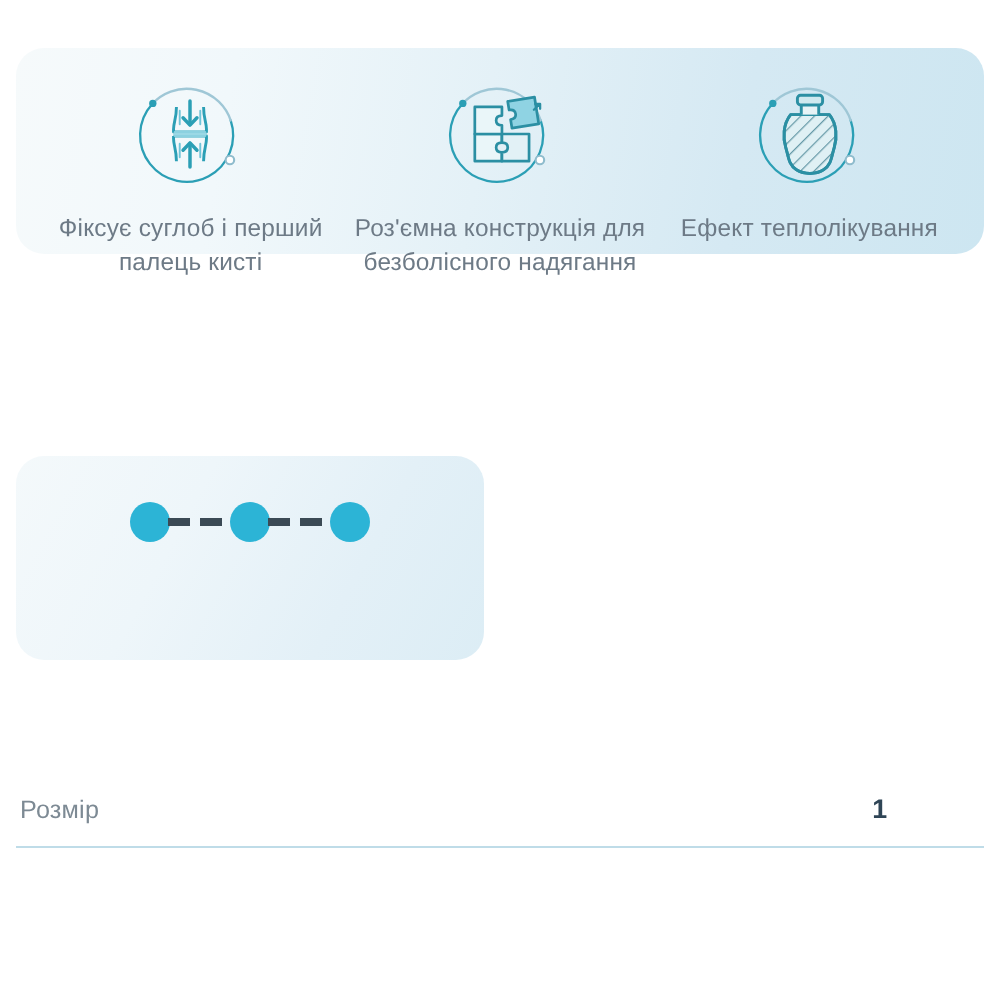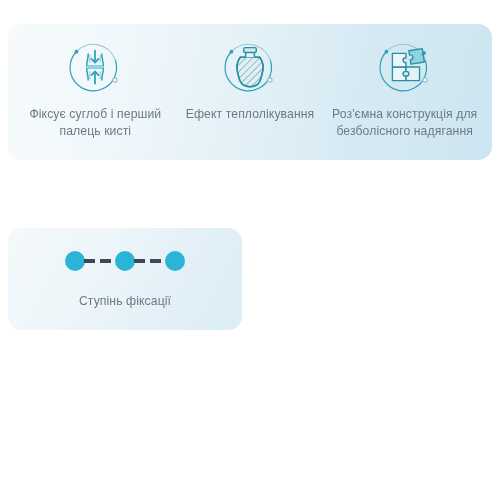--- a/index.html
+++ b/index.html
@@ -24,21 +24,21 @@
     height: 500px;
     background: #ffffff;
   }
 
   
   .feature-banner {
     position: absolute;
     left: 8px;
     top: 24px;
     width: 484px;
-    height: 136px;
+    height: 103px;
     border-radius: 14px;
     background: linear-gradient(100deg,
                 #f6fafb 0%,
                 #f1f8fb 22%,
                 #e4f1f7 48%,
                 #d5e9f3 74%,
                 #cde6f1 100%);
     display: flex;
     align-items: flex-start;
     justify-content: space-between;
@@ -200,20 +200,45 @@
           <path d="M32 15 L32 27" stroke="#2b9fb5" stroke-width="1.8" stroke-linecap="round"></path>
           <path d="M28.4 23.6 L32 27.4 L35.6 23.6" stroke="#2b9fb5" stroke-width="1.8" fill="none" stroke-linecap="round" stroke-linejoin="round"></path>
 
           <path d="M32 49 L32 37" stroke="#2b9fb5" stroke-width="1.8" stroke-linecap="round"></path>
           <path d="M28.4 40.4 L32 36.6 L35.6 40.4" stroke="#2b9fb5" stroke-width="1.8" fill="none" stroke-linecap="round" stroke-linejoin="round"></path>
 
           <path d="M26.7 20 L26.7 27 M37.3 20 L37.3 27 M26.7 37 L26.7 44 M37.3 37 L37.3 44" stroke="#6fc4d8" stroke-width="1" stroke-linecap="round"></path>
         </svg>
       </span>
       <div class="feature-label">Фіксує суглоб і перший палець кисті</div>
+    </div>
+
+    <div class="feature">
+      <span class="feature-icon-wrap">
+        <svg class="feature-icon" viewBox="0 0 64 64" fill="none" xmlns="http://www.w3.org/2000/svg">
+
+          <path d="M12.5 16.5 A24 24 0 1 0 53 25" stroke="#2b9fb5" stroke-width="1.2" fill="none" stroke-linecap="round"></path>
+          <path d="M53 25 A24 24 0 0 0 12.5 16.5" stroke="#9fc7d6" stroke-width="1.2" fill="none" stroke-linecap="round"></path>
+          <circle cx="12.8" cy="16.2" r="1.9" fill="#2b9fb5"></circle>
+          <circle cx="52.6" cy="45.4" r="2.2" fill="#ffffff" stroke="#8fbccd" stroke-width="1.1"></circle>
+
+          <path d="M19 32 L19 46 L33 46 L33 41.5 C30.8 41.5 30 40.4 30 39 C30 37.6 30.8 36.5 33 36.5 L33 32 Z" fill="#eaf6f9" stroke="#2b8fa3" stroke-width="1.4" stroke-linejoin="round"></path>
+
+          <path d="M33 32 L33 36.5 C35.2 36.5 36 37.6 36 39 C36 40.4 35.2 41.5 33 41.5 L33 46 L47 46 L47 32 Z" fill="#e2f1f6" stroke="#2b8fa3" stroke-width="1.4" stroke-linejoin="round"></path>
+
+          <path d="M19 18 L19 32 L33 32 L33 27.5 C30.8 27.5 30 26.4 30 25 C30 23.6 30.8 22.5 33 22.5 L33 18 Z" fill="#eaf6f9" stroke="#2b8fa3" stroke-width="1.4" stroke-linejoin="round"></path>
+
+          <g transform="translate(4,-4) rotate(-9 40 25)">
+            <path d="M33 18 L33 22.5 C35.2 22.5 36 23.6 36 25 C36 26.4 35.2 27.5 33 27.5 L33 32 L47 32 L47 18 Z" fill="#8fd3e3" stroke="#2b8fa3" stroke-width="1.4" stroke-linejoin="round"></path>
+          </g>
+
+          <path d="M49.5 19.5 L52.5 16.5 M50.2 16.5 L52.7 16.5 L52.7 19" stroke="#2b8fa3" stroke-width="1.2" fill="none" stroke-linecap="round" stroke-linejoin="round"></path>
+        </svg>
+      </span>
+      <div class="feature-label">Роз'ємна конструкція для безболісного надягання</div>
     </div>
 
     <div class="feature">
       <span class="feature-icon-wrap">
         <svg class="feature-icon" viewBox="0 0 64 64" fill="none" xmlns="http://www.w3.org/2000/svg">
           <defs>
             <pattern id="hatch" width="5" height="5" patternTransform="rotate(45)" patternUnits="userSpaceOnUse">
               <line x1="0" y1="0" x2="0" y2="5" stroke="#3f7d8e" stroke-width="1.3"></line>
             </pattern>
             <clipPath id="bottleClip">
@@ -233,64 +258,42 @@
           <path d="M22 22 C18 27 18 34 19.5 39 C21 44 21 48 25 50.5 C29 53 35 53 39 50.5 C43 48 43 44 44.5 39 C46 34 46 27 42 22 Z" fill="none" stroke="#2b8fa3" stroke-width="1.5" stroke-linejoin="round"></path>
 
           <path d="M27.5 22 L27.5 16.5 L36.5 16.5 L36.5 22" stroke="#2b8fa3" stroke-width="1.5" fill="#e6f3f6" stroke-linejoin="round"></path>
 
           <rect x="25.5" y="12" width="13" height="5" rx="1.6" fill="#cfe9ef" stroke="#2b8fa3" stroke-width="1.5"></rect>
         </svg>
       </span>
       <div class="feature-label">Ефект теплолікування</div>
     </div>
 
-    <div class="feature">
-      <span class="feature-icon-wrap">
-        <svg class="feature-icon" viewBox="0 0 64 64" fill="none" xmlns="http://www.w3.org/2000/svg">
-
-          <path d="M12.5 16.5 A24 24 0 1 0 53 25" stroke="#2b9fb5" stroke-width="1.2" fill="none" stroke-linecap="round"></path>
-          <path d="M53 25 A24 24 0 0 0 12.5 16.5" stroke="#9fc7d6" stroke-width="1.2" fill="none" stroke-linecap="round"></path>
-          <circle cx="12.8" cy="16.2" r="1.9" fill="#2b9fb5"></circle>
-          <circle cx="52.6" cy="45.4" r="2.2" fill="#ffffff" stroke="#8fbccd" stroke-width="1.1"></circle>
-
-          <path d="M19 32 L19 46 L33 46 L33 41.5 C30.8 41.5 30 40.4 30 39 C30 37.6 30.8 36.5 33 36.5 L33 32 Z" fill="#eaf6f9" stroke="#2b8fa3" stroke-width="1.4" stroke-linejoin="round"></path>
-
-          <path d="M33 32 L33 36.5 C35.2 36.5 36 37.6 36 39 C36 40.4 35.2 41.5 33 41.5 L33 46 L47 46 L47 32 Z" fill="#e2f1f6" stroke="#2b8fa3" stroke-width="1.4" stroke-linejoin="round"></path>
-
-          <path d="M19 18 L19 32 L33 32 L33 27.5 C30.8 27.5 30 26.4 30 25 C30 23.6 30.8 22.5 33 22.5 L33 18 Z" fill="#eaf6f9" stroke="#2b8fa3" stroke-width="1.4" stroke-linejoin="round"></path>
-
-          <g transform="translate(4,-4) rotate(-9 40 25)">
-            <path d="M33 18 L33 22.5 C35.2 22.5 36 23.6 36 25 C36 26.4 35.2 27.5 33 27.5 L33 32 L47 32 L47 18 Z" fill="#8fd3e3" stroke="#2b8fa3" stroke-width="1.4" stroke-linejoin="round"></path>
-          </g>
-
-          <path d="M49.5 19.5 L52.5 16.5 M50.2 16.5 L52.7 16.5 L52.7 19" stroke="#2b8fa3" stroke-width="1.2" fill="none" stroke-linecap="round" stroke-linejoin="round"></path>
-        </svg>
-      </span>
-      <div class="feature-label">Роз'ємна конструкція для безболісного надягання</div>
-    </div>
-
   </div>
 
   <div class="cards-row">
 
     <div class="info-card">
       <div class="card-visual">
         <div class="dots">
           <span class="dot"></span>
           <span class="dot-link"></span>
           <span class="dot"></span>
           <span class="dot-link"></span>
           <span class="dot"></span>
         </div>
       </div>
-      <div class="card-label">Ступінь фіксації</div>
     </div>
 
 
   </div>
 
   <div class="spec-table">
 
+    <div class="spec-row has-divider">
+      <span class="spec-name">Розмір</span>
+      <span class="spec-value">1</span>
+    </div>
 
 
   </div>
 
 </div>
 
 </body></html>

